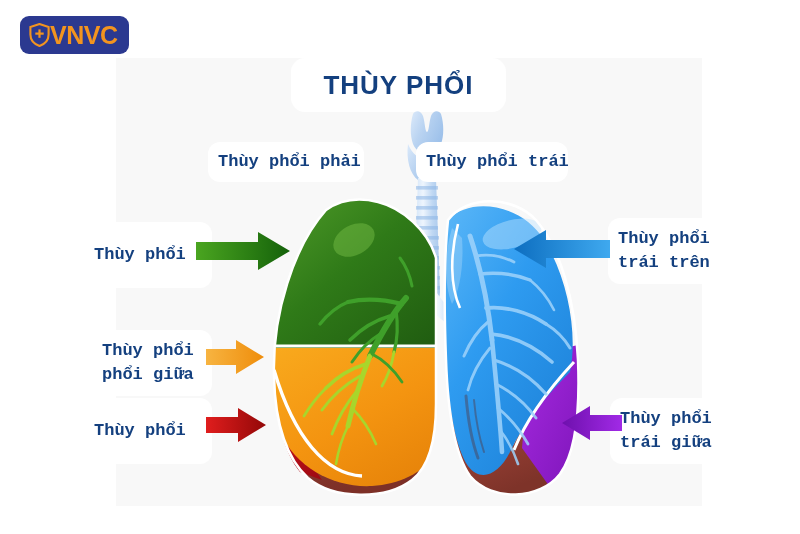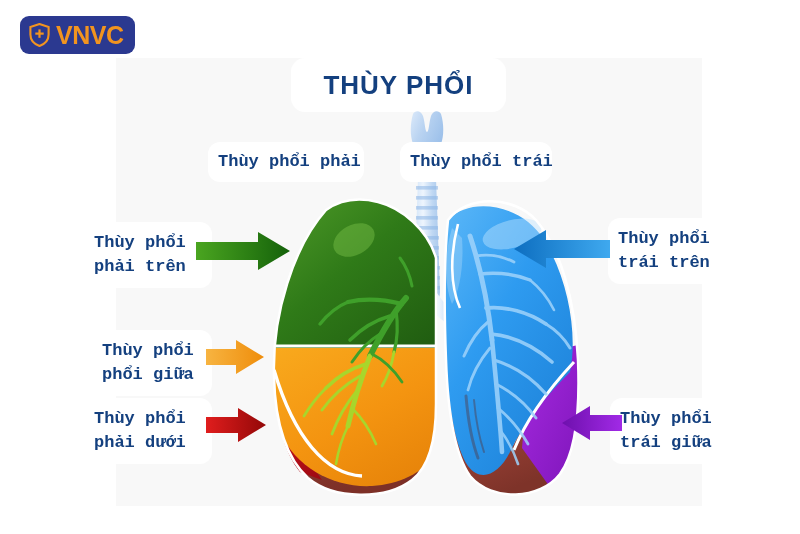--- a/index.html
+++ b/index.html
@@ -32,21 +32,21 @@
   .logo {
     position: absolute;
     left: 20px;
     top: 16px;
     height: 38px;
     padding: 0 12px 0 9px;
     background: #2b3990;
     border-radius: 9px;
     display: flex;
     align-items: center;
-    gap: 6px;
+    gap: 0;
     box-sizing: border-box;
   }
   .logo-shield { display: block; }
   .logo-text {
     color: #f2941f;
     font-size: 25px;
     font-weight: bold;
     letter-spacing: -0.5px;
     line-height: 1;
     font-family: "Liberation Sans", sans-serif;
@@ -85,21 +85,21 @@
     font-size: 17px;
     line-height: 1.42;
     text-align: center;
     font-family: Liberation Mono, monospace;
     padding: 5px 10px;
     box-sizing: border-box;
   }
   .label-pill .ln { display: block; white-space: nowrap; }
 
   #lbl-right-lung { left: 208px; top: 142px; width: 156px; height: 40px; }
-  #lbl-left-lung  { left: 400px; top: 142px; width: 152px; height: 40px; }
+  #lbl-left-lung  { left: 416px; top: 142px; width: 152px; height: 40px; }
   #lbl-rul { left: 84px;  top: 222px; width: 128px; height: 66px; }
   #lbl-rml { left: 92px;  top: 330px; width: 120px; height: 66px; }
   #lbl-rll { left: 84px;  top: 398px; width: 128px; height: 66px; }
   #lbl-lul { left: 608px; top: 218px; width: 130px; height: 66px; }
   #lbl-lll { left: 610px; top: 398px; width: 130px; height: 66px; }
 
   
   .arrow { position: absolute; }
   #arr-rul { left: 196px; top: 230px; }
   #arr-rml { left: 206px; top: 338px; }
@@ -321,21 +321,20 @@
 
   <div class="label-pill" id="lbl-right-lung">
     <span class="ln">Thùy phổi phải</span>
   </div>
   <div class="label-pill" id="lbl-left-lung">
     <span class="ln">Thùy phổi trái</span>
   </div>
 
   <div class="label-pill" id="lbl-rul">
     <span class="ln">Thùy phổi</span>
-    <span class="ln">phải trên</span>
   </div>
   <svg class="arrow" id="arr-rul" width="96" height="42" viewBox="0 0 96 42">
     <defs>
       <linearGradient id="agGreen" x1="0" y1="0" x2="1" y2="0">
         <stop offset="0%" stop-color="#4aa520"></stop>
         <stop offset="100%" stop-color="#14610a"></stop>
       </linearGradient>
     </defs>
     <path d="M0 12 L62 12 L62 2 L94 21 L62 40 L62 30 L0 30 Z" fill="url(#agGreen)"></path>
   </svg>
@@ -349,21 +348,20 @@
       <linearGradient id="agOrange" x1="0" y1="0" x2="1" y2="0">
         <stop offset="0%" stop-color="#f7b441"></stop>
         <stop offset="100%" stop-color="#ef8d0b"></stop>
       </linearGradient>
     </defs>
     <path d="M0 11 L30 11 L30 2 L58 19 L30 36 L30 27 L0 27 Z" fill="url(#agOrange)"></path>
   </svg>
 
   <div class="label-pill" id="lbl-rll">
     <span class="ln">Thùy phổi</span>
-    <span class="ln">phải dưới</span>
   </div>
   <svg class="arrow" id="arr-rll" width="62" height="38" viewBox="0 0 62 38">
     <defs>
       <linearGradient id="agRed" x1="0" y1="0" x2="1" y2="0">
         <stop offset="0%" stop-color="#e01d1d"></stop>
         <stop offset="100%" stop-color="#930808"></stop>
       </linearGradient>
     </defs>
     <path d="M0 11 L32 11 L32 2 L60 19 L32 36 L32 27 L0 27 Z" fill="url(#agRed)"></path>
   </svg>

